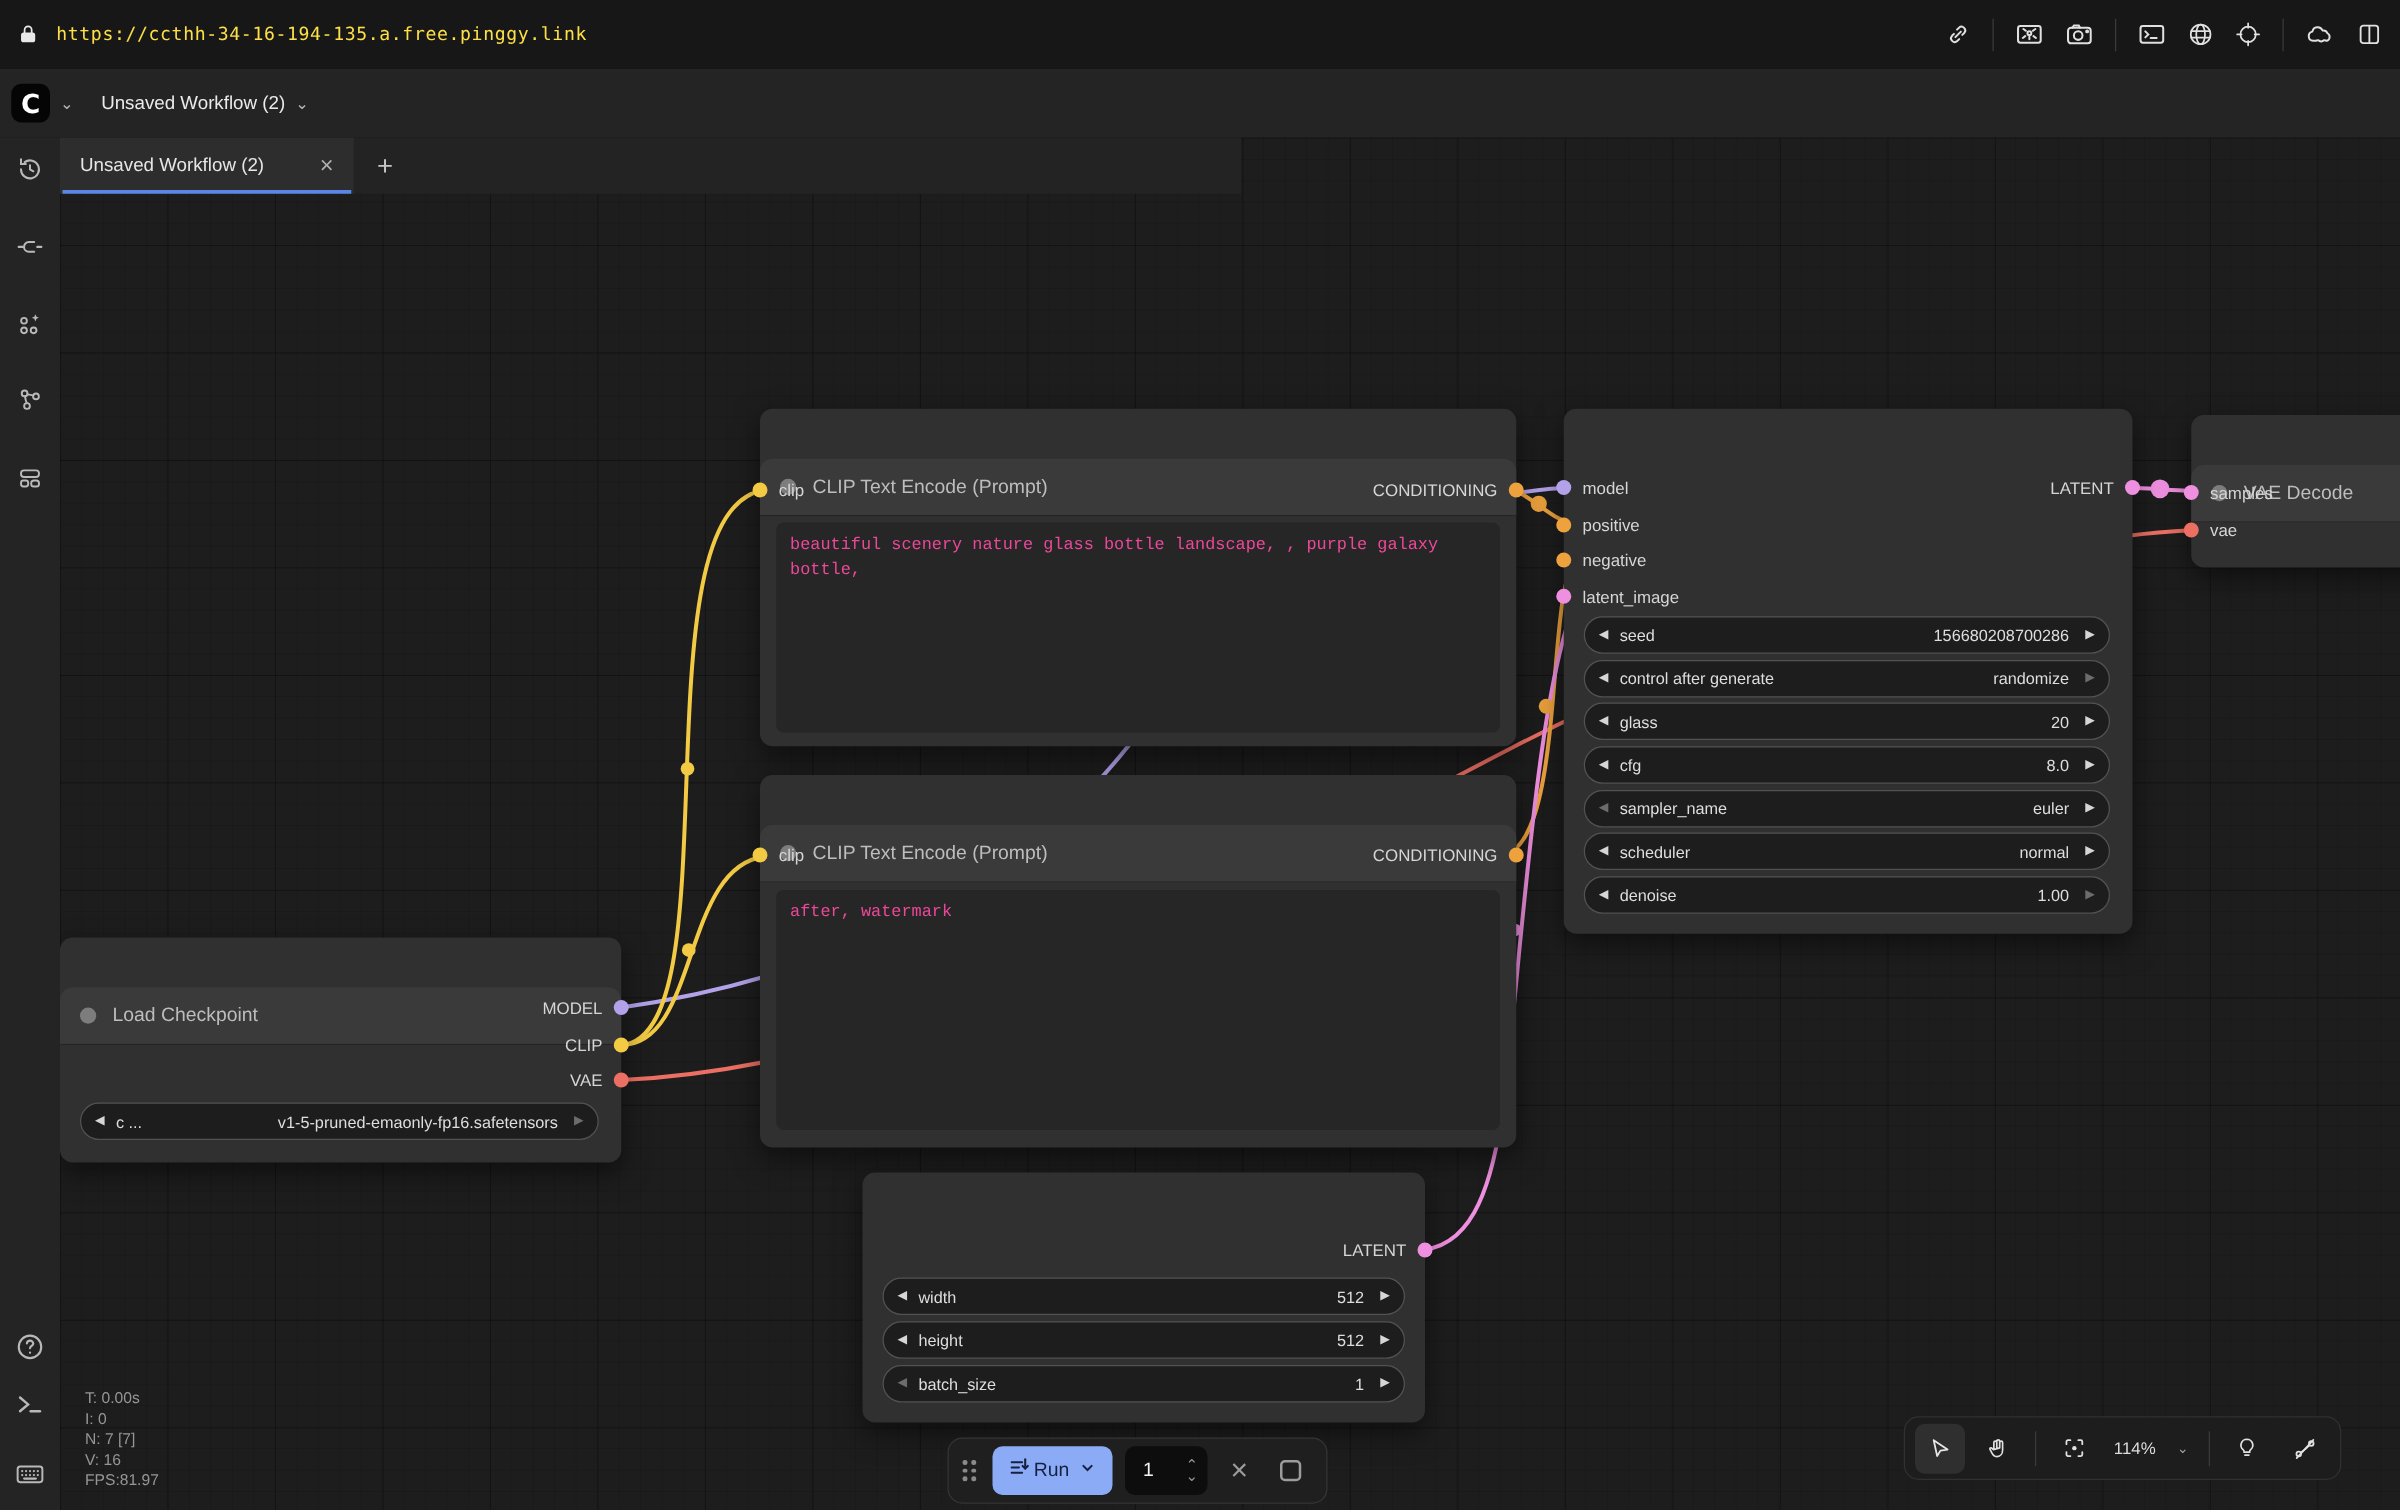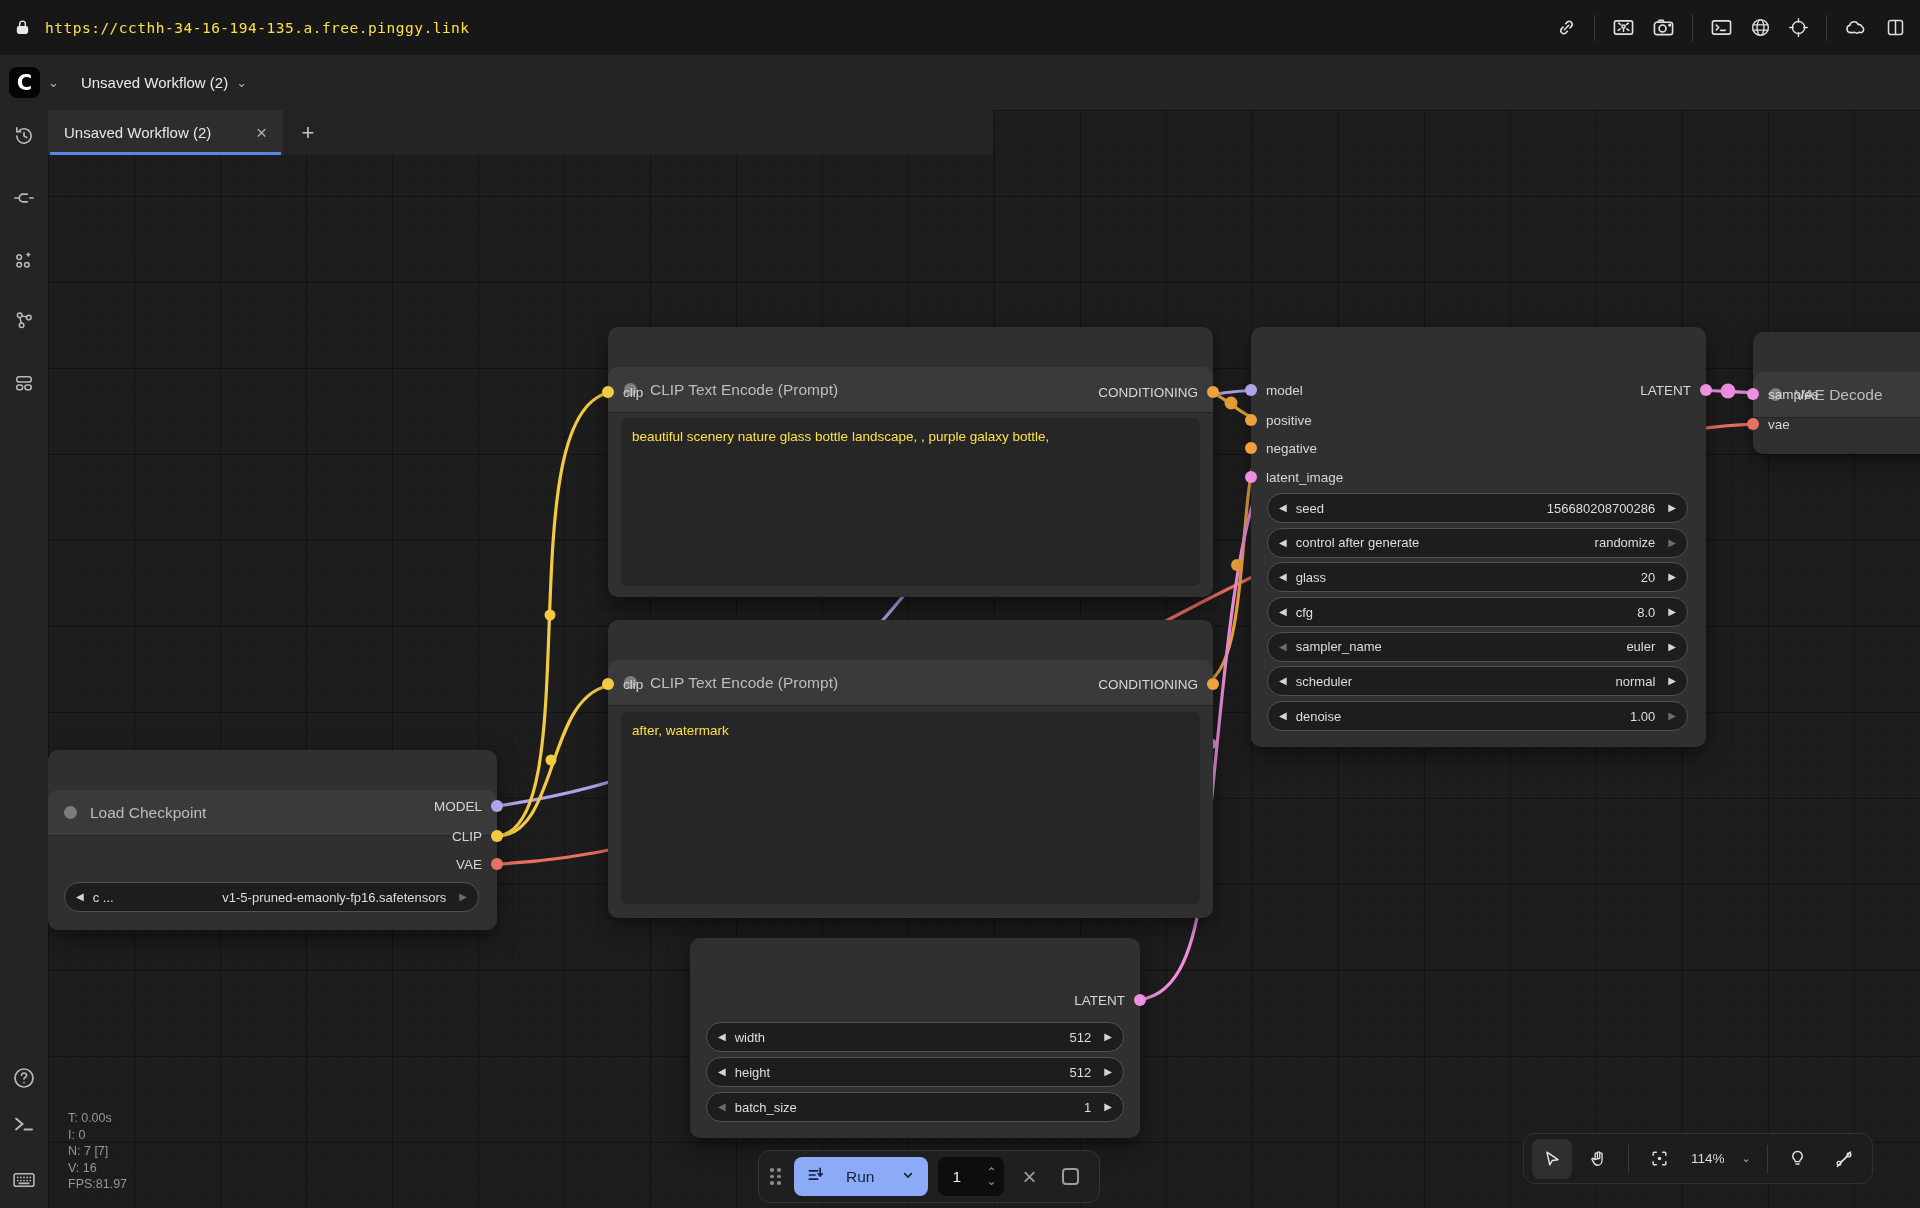--- a/index.html
+++ b/index.html
@@ -54,37 +54,37 @@
   .node-hd { height:46px; background:#3a3a3a; border-radius:10px 10px 0 0;
     border-bottom:1px solid #242424; display:flex; align-items:center; padding:0 16px; gap:13px;margin-top:40px; }
   .node-dot { width:13px; height:13px; border-radius:50%; background:#7d7d7d; flex:none; }
   .node-title { font-size:15.5px; color:#bdbdbd; white-space:nowrap; }
   .port { position:absolute; height:20px; display:flex; align-items:center; gap:9px;
     font-size:13.5px; color:#d6d6d6; white-space:nowrap; }
   .port .pd { width:12px; height:12px; border-radius:50%; flex:none; }
   .port.in  { left:-6px; }
   .port.out { right:-6px; flex-direction:row-reverse; }
   .textwidget { position:absolute; left:13px; right:13px; background:#262626; border-radius:6px;
-    font-family:Liberation Sans, sans-serif; font-size:13.5px; color:#fde047;
+    font-family:Liberation Mono, monospace; font-size:13.5px; color:#ec4899;
     padding:9px 11px; line-height:1.45; white-space:pre-wrap; }
   .pills { position:absolute; left:16px; right:18px; display:flex; flex-direction:column; }
   .pill { height:30px; flex:none; background:#1d1d1d; border:1px solid #525252; border-radius:16px;
     display:flex; align-items:center; padding:0 11px; font-size:13px; color:#dedede; }
   .pill .arr { font-size:10px; color:#d6d6d6; line-height:1; }
   .pill .arr.dim { color:#6c6c6c; }
   .pill .wname { margin-left:9px; }
   .pill .wval { margin-left:auto; margin-right:13px; }
   
   .runbar { position:absolute; left:758px; top:1150px; height:53px; background:#1f1f1f;
     border:1px solid #353535; border-radius:12px; display:flex; align-items:center;
     padding:0 12px 0 8px; gap:10px; z-index:30; }
   .draghandle { display:grid; grid-template-columns:4px 4px; gap:3px; padding:0 3px; }
   .draghandle i { width:3.5px; height:3.5px; border-radius:50%; background:#8a8a8a; }
   .runbtn { height:39px; background:#8cabf7; border-radius:8px; display:flex; align-items:center;
-    padding:0 12px; gap:20px; color:#111b35; }
+    padding:0 12px; gap:1px; color:#111b35; }
   .runbtn .runlabel { font-size:15.5px; color:#16213f; }
   .countbox { height:39px; width:66px; background:#0d0d0d; border-radius:8px; display:flex; align-items:center; padding:0 8px 0 14px; }
   .countval { color:#f2f2f2; font-size:15.5px; }
   .steppers { margin-left:auto; display:flex; flex-direction:column; line-height:9px; color:#9a9a9a; font-size:12px; }
   .xbtn { color:#9c9c9c; font-size:24px; line-height:1; padding:0 8px; }
   .stopbtn { width:17px; height:17px; border:2px solid #9c9c9c; border-radius:4px; margin:0 8px; }
   
   .viewbar { position:absolute; left:1523px; top:1133px; height:51px; background:#1d1d1d;
     border:1px solid #313131; border-radius:12px; display:flex; align-items:center; padding:0 8px; gap:6px; z-index:30; }
   .vb-btn { width:40px; height:40px; display:flex; align-items:center; justify-content:center; border-radius:8px; color:#e0e0e0; }

